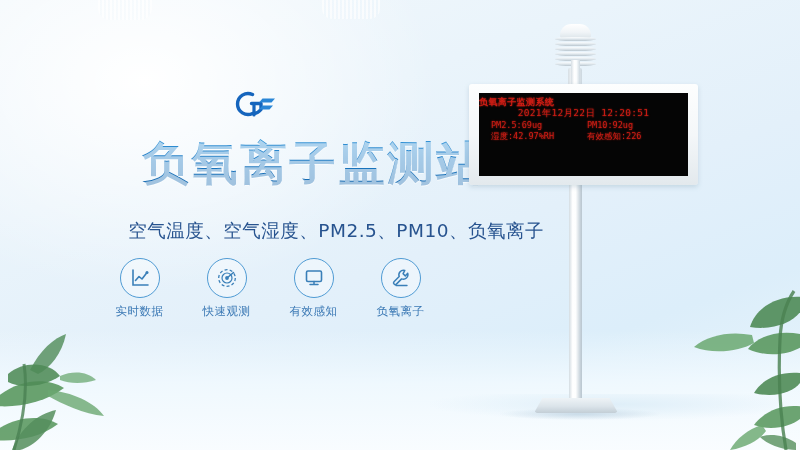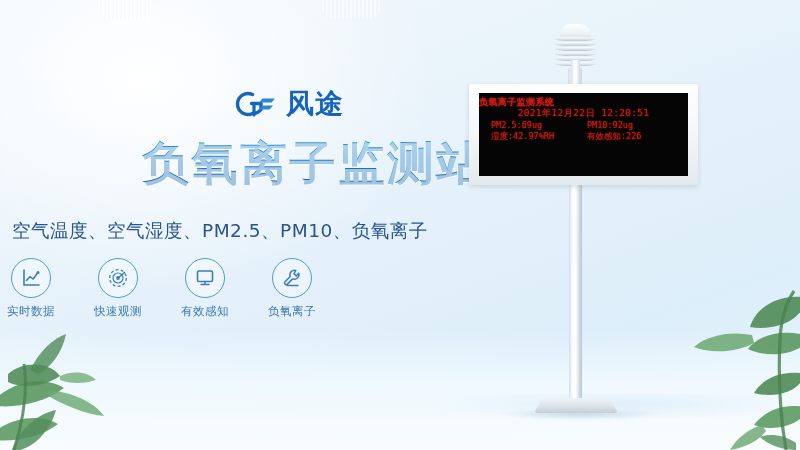--- a/index.html
+++ b/index.html
@@ -64,29 +64,29 @@
     font-size: 46px; font-weight: bold; letter-spacing: 3px;
     font-family: "DejaVu Sans", "Liberation Sans", sans-serif;
     background: linear-gradient(180deg, #3e9ede 0%, #1f7cc5 40%, #0e5fa6 100%);
     -webkit-background-clip: text; background-clip: text;
     -webkit-text-fill-color: transparent; color: #126bb0;
     text-shadow: 0 1px 0 rgba(255,255,255,.6);
     margin-left: 44px;
   }
 
   .subhead {
-    position: absolute; left: 12px; top: 218px; width: 540px;
-    text-align: left;
+    position: absolute; left: 4px; top: 218px; width: 540px;
+    text-align: right;
     font-size: 18.5px; color: #27538f; letter-spacing: .5px;
     font-family: "DejaVu Sans", "Liberation Sans", sans-serif;
   }
 
   .features {
     position: absolute; left: 0; top: 258px; width: 540px;
-    display: flex; gap: 25px;
+    display: flex; justify-content: center; gap: 25px;
   }
   .feature { width: 62px; text-align: center; }
   .feature-circle {
     width: 40px; height: 40px; margin: 0 auto;
     border: 1.6px solid #4f9bd4; border-radius: 50%;
     display: flex; align-items: center; justify-content: center;
     background: rgba(255,255,255,.35);
   }
   .feature-circle svg { display: block; }
   .feature-label {
@@ -179,21 +179,20 @@
 
   <div class="brand">
     <span>
       <svg class="brand-mark" viewBox="0 0 46 32">
         <path d="M20.5 6.5 A10.5 10.5 0 1 0 20.5 25.5 A10.5 10.5 0 0 0 29 21.5 L29 15.5 L19.5 15.5" fill="none" stroke="#1565bd" stroke-width="3.4" stroke-linecap="round" stroke-linejoin="round"></path>
         <path d="M22 15.5 L22 27" fill="none" stroke="#1565bd" stroke-width="3.2" stroke-linecap="round"></path>
         <path d="M30.5 10.5 L43 10.5 L39.5 14.5 L27 14.5 Z" fill="#2a86d6"></path>
         <path d="M30.5 17.5 L41 17.5 L37.5 21.5 L27 21.5 Z" fill="#2a86d6"></path>
       </svg>
     </span>
-    <span class="brand-name">风途</span>
   </div>
 
   <div class="headline">负氧离子监测站</div>
   <div class="subhead">空气温度、空气湿度、PM2.5、PM10、负氧离子</div>
 
   <div class="features">
 
     <div class="feature">
       <div class="feature-circle">
         <svg width="22" height="22" viewBox="0 0 22 22">

